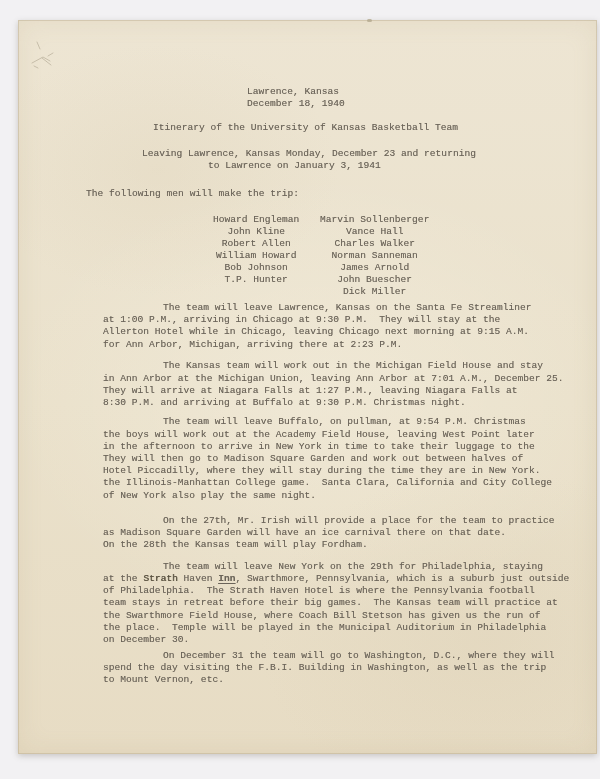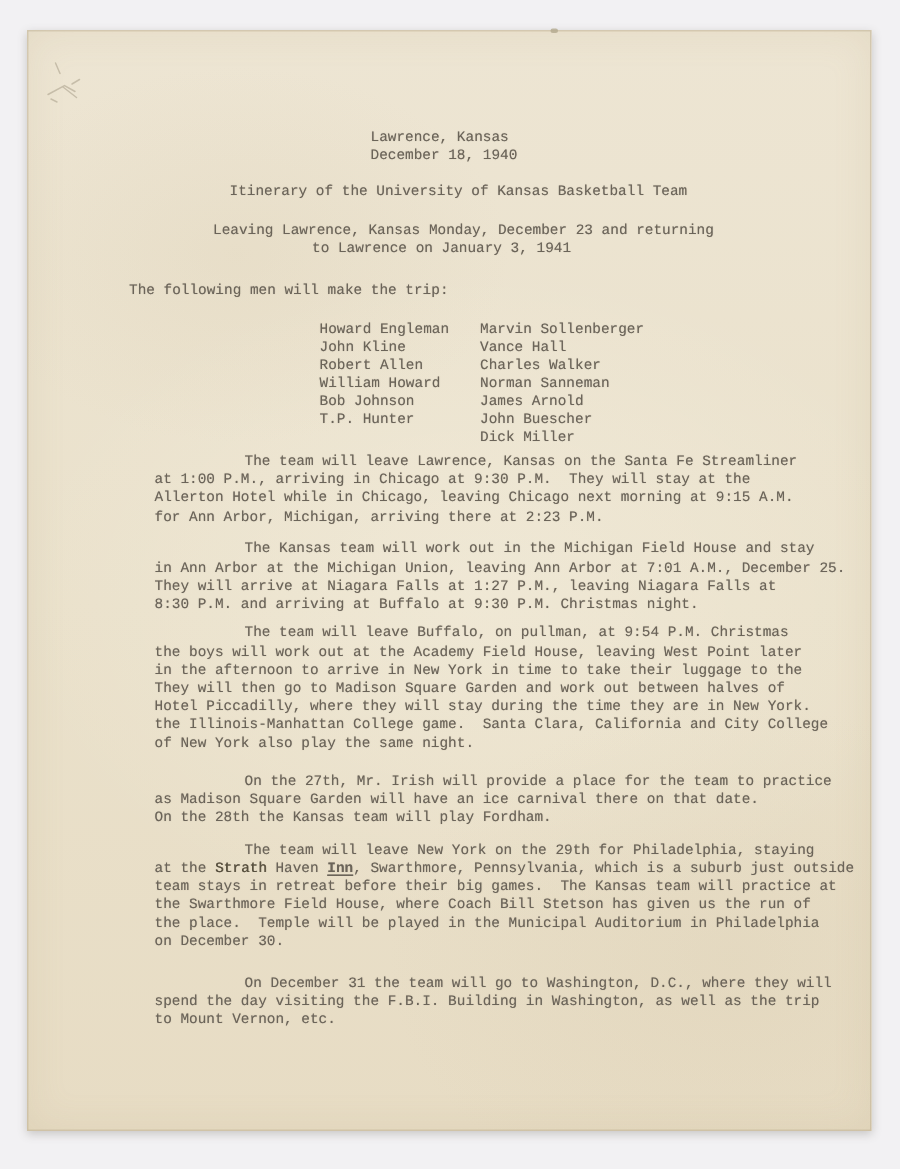--- a/index.html
+++ b/index.html
@@ -15,34 +15,35 @@
     width: 563px; height: 734px;
     background:
       radial-gradient(260px 180px at 140px 150px, rgba(214,200,170,0.20), transparent 70%),
       radial-gradient(320px 240px at 470px 620px, rgba(208,193,162,0.18), transparent 72%),
       radial-gradient(420px 300px at 300px 380px, rgba(255,252,242,0.25), transparent 75%),
       linear-gradient(180deg, #ede5d3 0%, #eae1cb 52%, #e7dcc4 100%);
     box-shadow:
       0 2px 6px rgba(90,85,75,0.28),
       inset 0 0 0 1px rgba(178,163,132,0.38),
       inset 0 0 26px rgba(168,148,108,0.14);
+    padding-left: 16px;
   }
   .tline, .hline {
     position: relative;
     white-space: pre;
     font-size: 9.6px;
     line-height: 12.2px;
     color: #6b6459;
     text-shadow: 0 0 0.55px rgba(107,100,89,0.55);
   }
   .abs { position: absolute; }
   .para { position: absolute; left: 85px; }
   .para .tline.indent { padding-left: 60px; }
   .roster-col { position: absolute; }
-  .roster-col .tline { line-height: 11.95px; }
+  .roster-col .tline { line-height: 11.95px; text-align: center; }
   .overstruck { font-weight: normal; color: #58503f; text-shadow: 0.4px 0 0 rgba(88,80,63,0.8); }
   .underline { text-decoration: underline; text-underline-offset: 1.5px; font-weight: bold; }
   .pencil-mark { position: absolute; left: 10px; top: 16px; }
   .edge-nick {
     position: absolute; left: 349px; top: -1px;
     width: 5px; height: 3px;
     background: #b3a98f; border-radius: 2px; opacity: 0.8;
   }
 </style>
 </head>
@@ -112,20 +113,21 @@
         <div class="tline">of New York also play the same night.</div>
       </div>
     <div class="para" style="top:494.8px">
         <div class="tline indent">On the 27th, Mr. Irish will provide a place for the team to practice</div>
         <div class="tline">as Madison Square Garden will have an ice carnival there on that date.</div>
         <div class="tline">On the 28th the Kansas team will play Fordham.</div>
       </div>
     <div class="para" style="top:540.8px">
         <div class="tline indent">The team will leave New York on the 29th for Philadelphia, staying</div>
         <div class="tline"><span>at the </span><span class="overstruck">Strath</span><span> Haven </span><span class="underline">Inn</span><span>, Swarthmore, Pennsylvania, which is a suburb just outside</span></div>
+        <div class="tline">of Philadelphia.  The Strath Haven Hotel is where the Pennsylvania football</div>
         <div class="tline">team stays in retreat before their big games.  The Kansas team will practice at</div>
         <div class="tline">the Swarthmore Field House, where Coach Bill Stetson has given us the run of</div>
         <div class="tline">the place.  Temple will be played in the Municipal Auditorium in Philadelphia</div>
         <div class="tline">on December 30.</div>
       </div>
     <div class="para" style="top:630px">
         <div class="tline indent">On December 31 the team will go to Washington, D.C., where they will</div>
         <div class="tline">spend the day visiting the F.B.I. Building in Washington, as well as the trip</div>
         <div class="tline">to Mount Vernon, etc.</div>
       </div>

